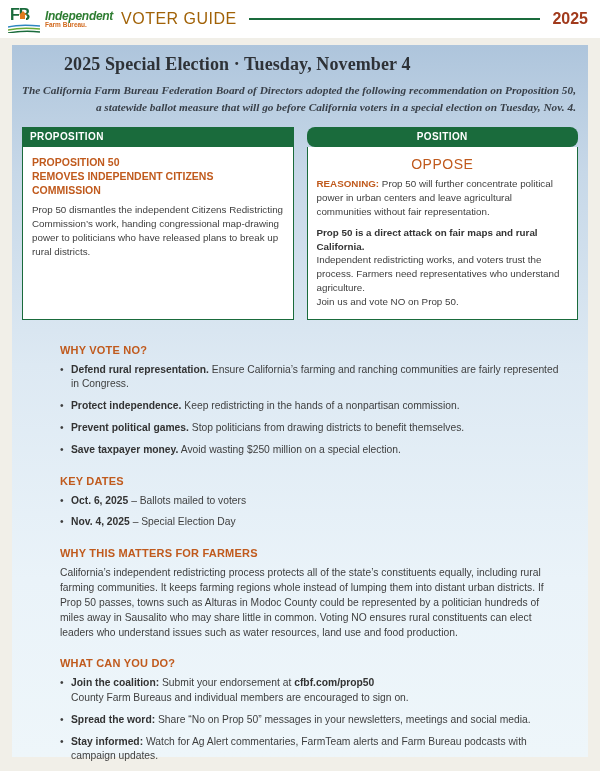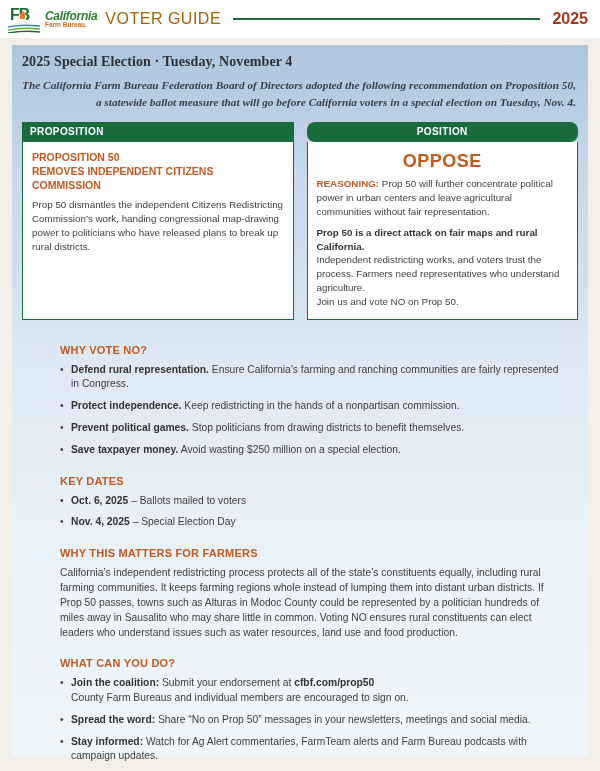--- a/index.html
+++ b/index.html
@@ -46,42 +46,42 @@
 
   
   .content-box {
     position:absolute; left:12px; right:12px; top:45px; height:712px;
     background:linear-gradient(180deg,#aec5dc 0%, #c7d8e8 18%, #dde9f3 45%, #eaf3f9 75%, #eef6fa 100%);
     display:flex; flex-direction:column;
   }
   .banner { padding:9px 12px 4px 10px; }
   .banner-title {
     font-family:"Liberation Serif", serif;
-    font-size:14px; font-weight:700; color:#2e3237; letter-spacing:0.1px;
+    font-size:18px; font-weight:700; color:#2e3237; letter-spacing:0.1px;margin-left:42px;
   }
   .banner-sub {
     font-family:"Liberation Serif", serif;
     font-style:italic; font-weight:700;
     font-size:11.3px; color:#394049; line-height:1.5; margin-top:7px;text-align:right;
   }
   
   .prop-table { display:flex; gap:13px; margin:7px 10px 0 10px; }
   .prop-col { flex:1; display:flex; flex-direction:column; }
   .col-head {
     background:#1a6b3c; color:#ffffff; font-weight:700; font-size:10px;
     letter-spacing:0.4px; padding:5px 8px; line-height:1;
   }
   .col-head.center { text-align:center;border-radius:8px; }
   .col-body {
     background:#ffffff; border:1px solid #1a6b3c; border-top:none;
     padding:8px 9px 10px 9px; flex:1;
   }
   .prop-title { color:#c05a1d; font-weight:700; font-size:10.5px; line-height:1.35; margin-bottom:6px; }
   .cell-text { color:#3e3e3e; font-size:9.8px; line-height:1.42; }
-  .oppose { text-align:center; color:#c05a1d; font-weight:700; font-size:18px; letter-spacing:0.5px; margin:1px 0 5px 0; }
+  .oppose { text-align:center; color:#c05a1d; font-weight:400; font-size:14px; letter-spacing:0.5px; margin:1px 0 5px 0; }
   .reason-label { color:#c05a1d; font-weight:700; }
   .cell-para { margin-bottom:7px; }
   .bold { font-weight:700; color:#333; }
 
   
   .sections { margin:24px 28px 0 48px; }
   .section { margin-bottom:17px; }
   .sec-head { color:#c05a1d; font-weight:700; font-size:11px; letter-spacing:0.2px; margin-bottom:7px; }
   ul.bullets { list-style:none; }
   ul.bullets li {
@@ -106,21 +106,21 @@
     <div class="fb-mark">
       <div class="fb-letters">FB</div>
       <div class="barn"></div>
       <svg class="swoosh" viewBox="0 0 32 9">
         <path d="M0,3 Q12,0 32,2" stroke="#2e86c1" stroke-width="1.6" fill="none"></path>
         <path d="M0,6 Q14,3 32,5" stroke="#6aab35" stroke-width="1.6" fill="none"></path>
         <path d="M0,9 Q16,6 32,8" stroke="#1a6b3c" stroke-width="1.6" fill="none"></path>
       </svg>
     </div>
     <div class="brand">
-      <div class="brand-top">California</div>
+      <div class="brand-top">Independent</div>
       <div class="brand-bottom">Farm Bureau.</div>
     </div>
   </div>
   <div class="guide-title">VOTER GUIDE</div>
   <div class="rule"></div>
   <div class="year">2025</div>
 </div>
 
 <div class="content-box">
 

